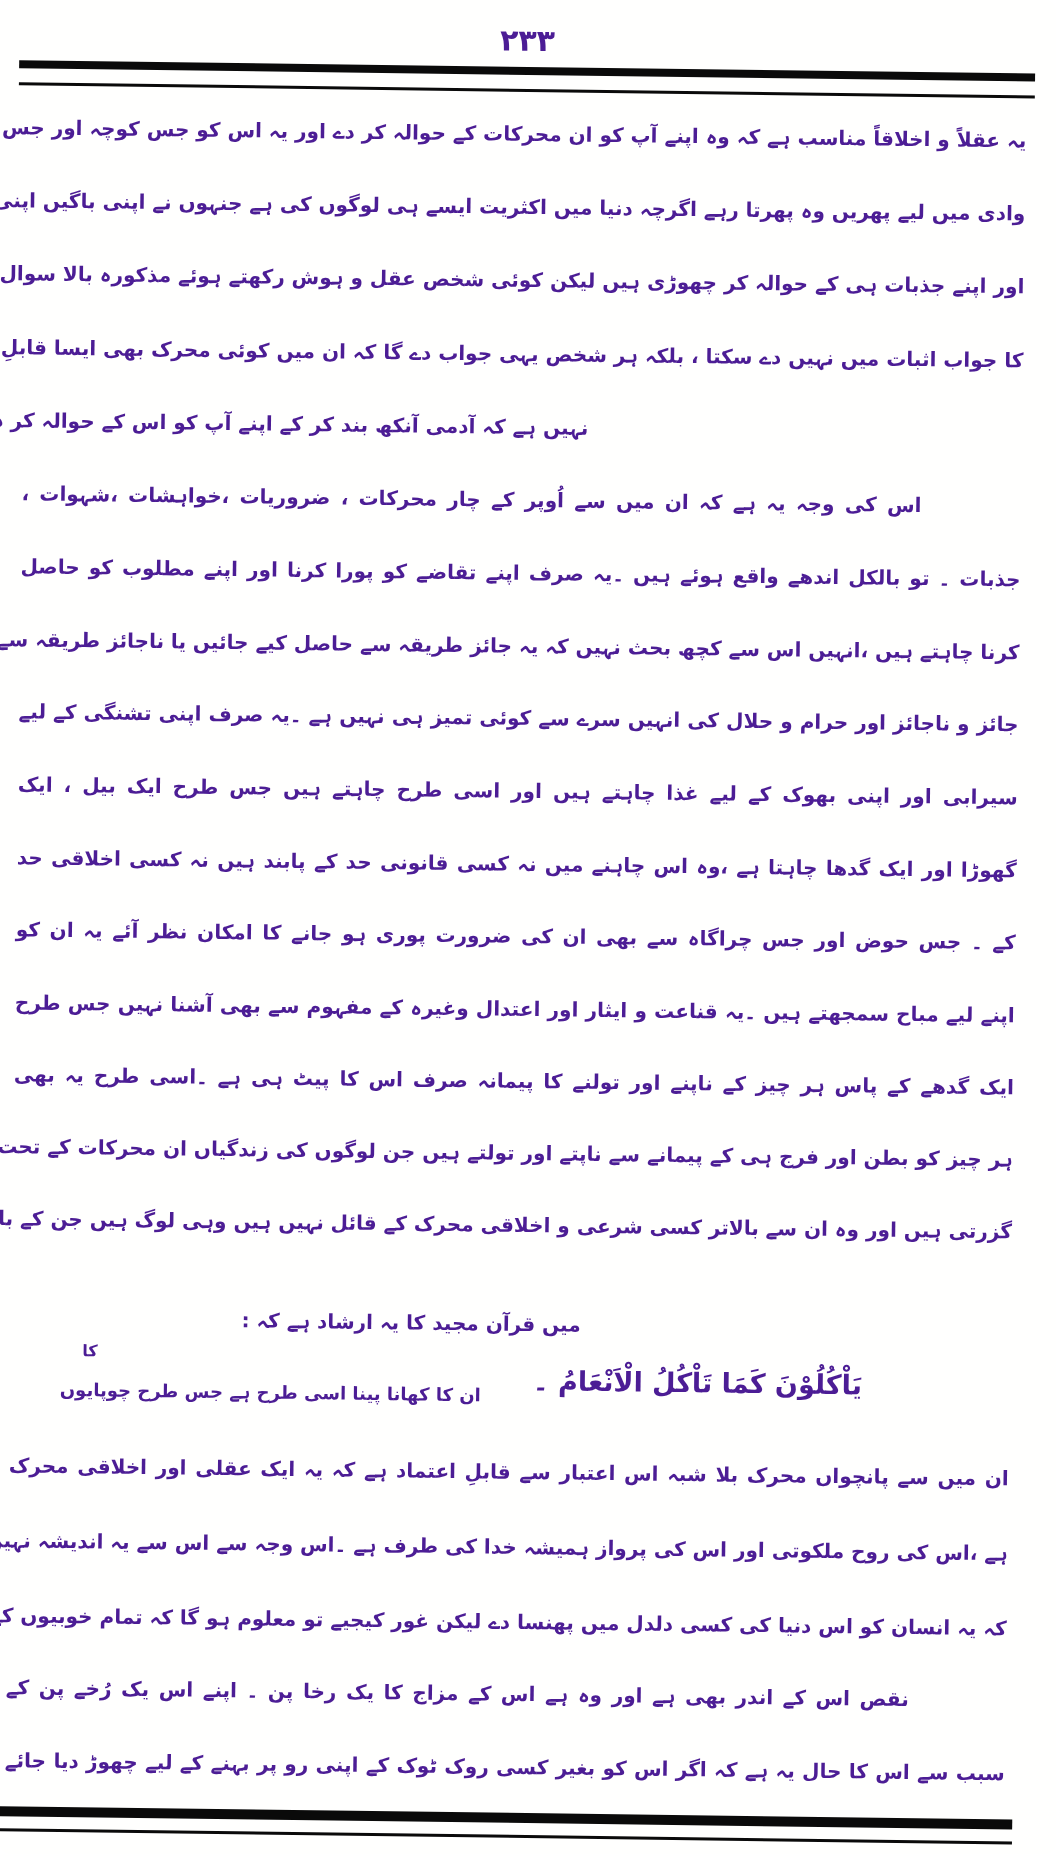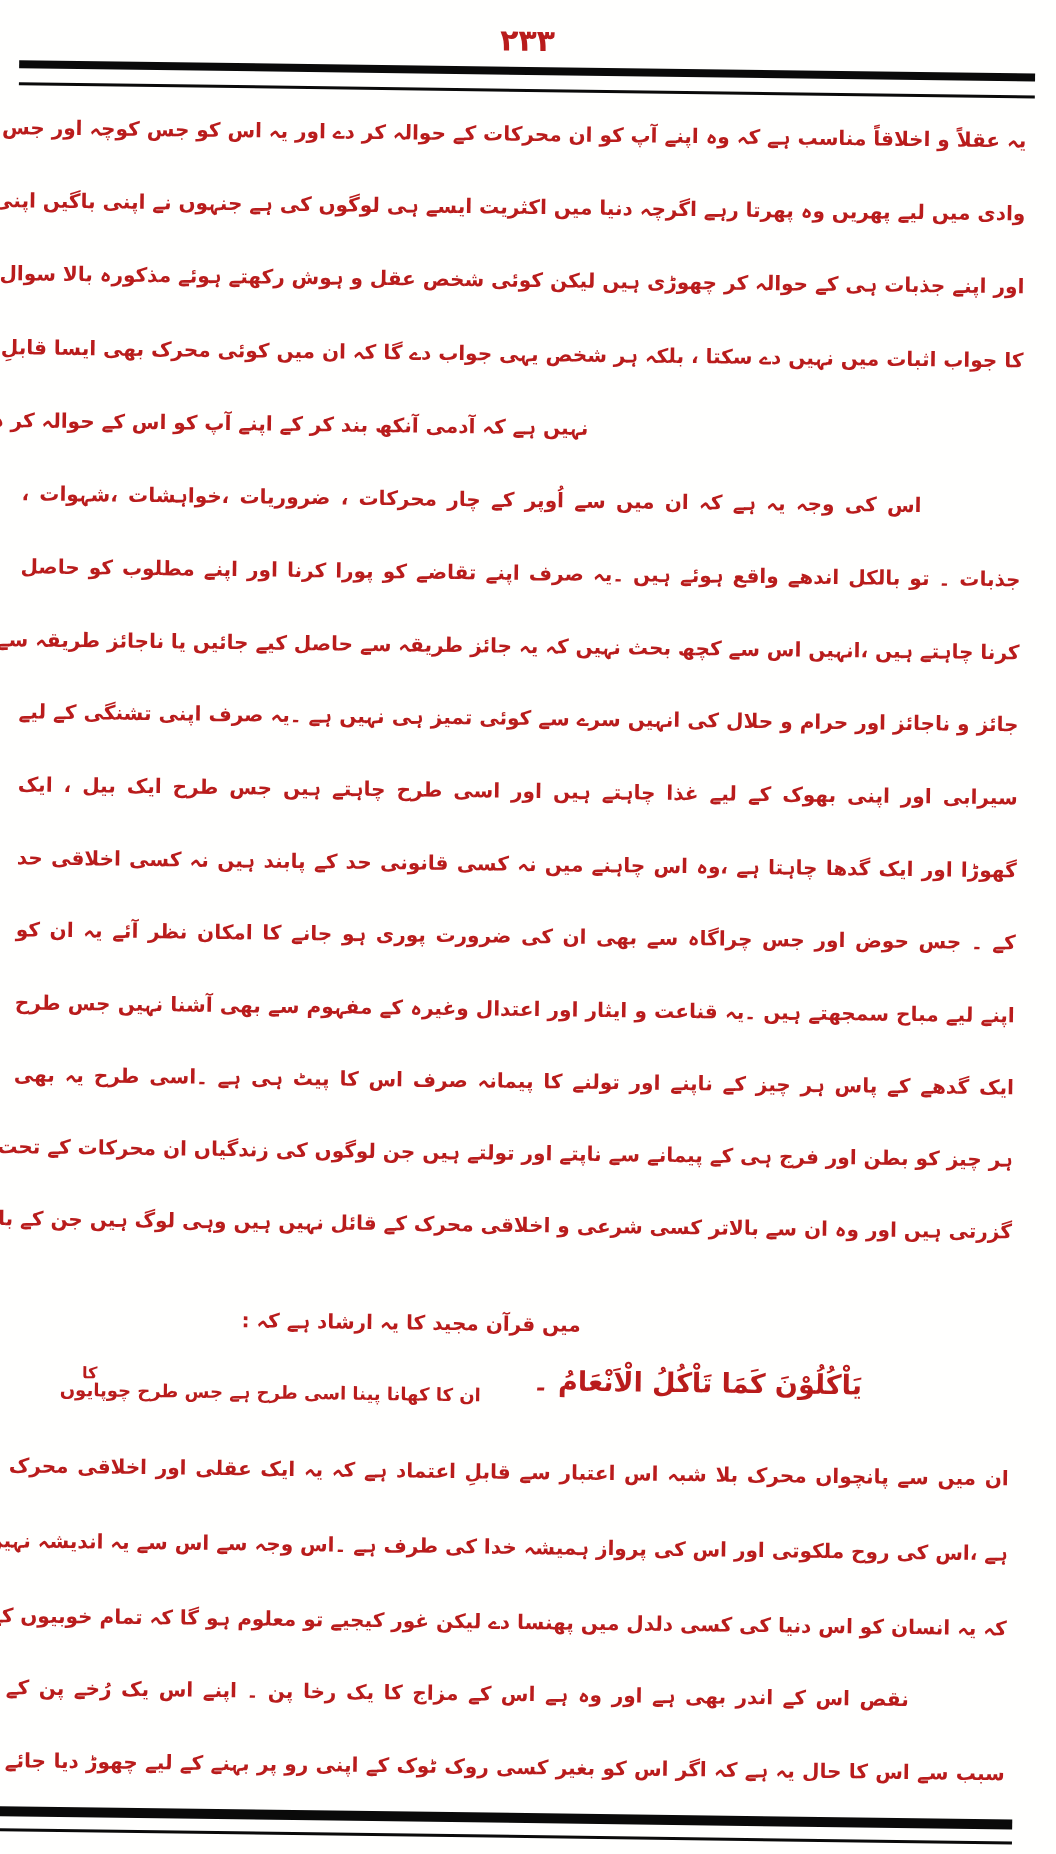--- a/index.html
+++ b/index.html
@@ -2,21 +2,21 @@
 <html lang="ur" dir="rtl"><head>
 <meta charset="utf-8">
 <style>
   html,body{margin:0;padding:0;background:#ffffff;}
   .page{
     position:relative;
     width:1056px;height:1854px;
     background:#fffffe;
     overflow:hidden;
     font-family:"DejaVu Sans",sans-serif;
-    color:#b91c1c;
+    color:#4c1d95;
     border-radius:10px;
   }
   .skew{
     position:absolute;inset:0;
     transform:rotate(0.75deg);
     transform-origin:0 0;
   }
   .pagenum{
     position:absolute;top:16px;left:0;right:0;
     text-align:center;
@@ -51,21 +51,21 @@
     font-size:27px;font-weight:bold;
     white-space:nowrap;
   }
   .verse .trans{
     position:absolute;left:50px;top:22px;
     font-size:18px;font-weight:bold;
     white-space:nowrap;
   }
   .verse .sup{
     position:absolute;left:72px;top:-16px;
-    font-size:16px;font-weight:bold;margin-top:22px;
+    font-size:16px;font-weight:bold;
   }
   
   .y0{top:100px}.y1{top:173px}.y2{top:246px}.y3{top:320px}.y4{top:393px}
   .y5{top:466px}.y6{top:539px}.y7{top:612px}.y8{top:684px}.y9{top:757px}
   .y10{top:830px}.y11{top:902px}.y12{top:975px}.y13{top:1047px}.y14{top:1119px}
   .y15{top:1191px}.y16{top:1290px}.yv{top:1356px}
   .y17{top:1438px}.y18{top:1513px}.y19{top:1588px}.y20{top:1660px}.y21{top:1733px}
 </style>
 </head>
 <body>

